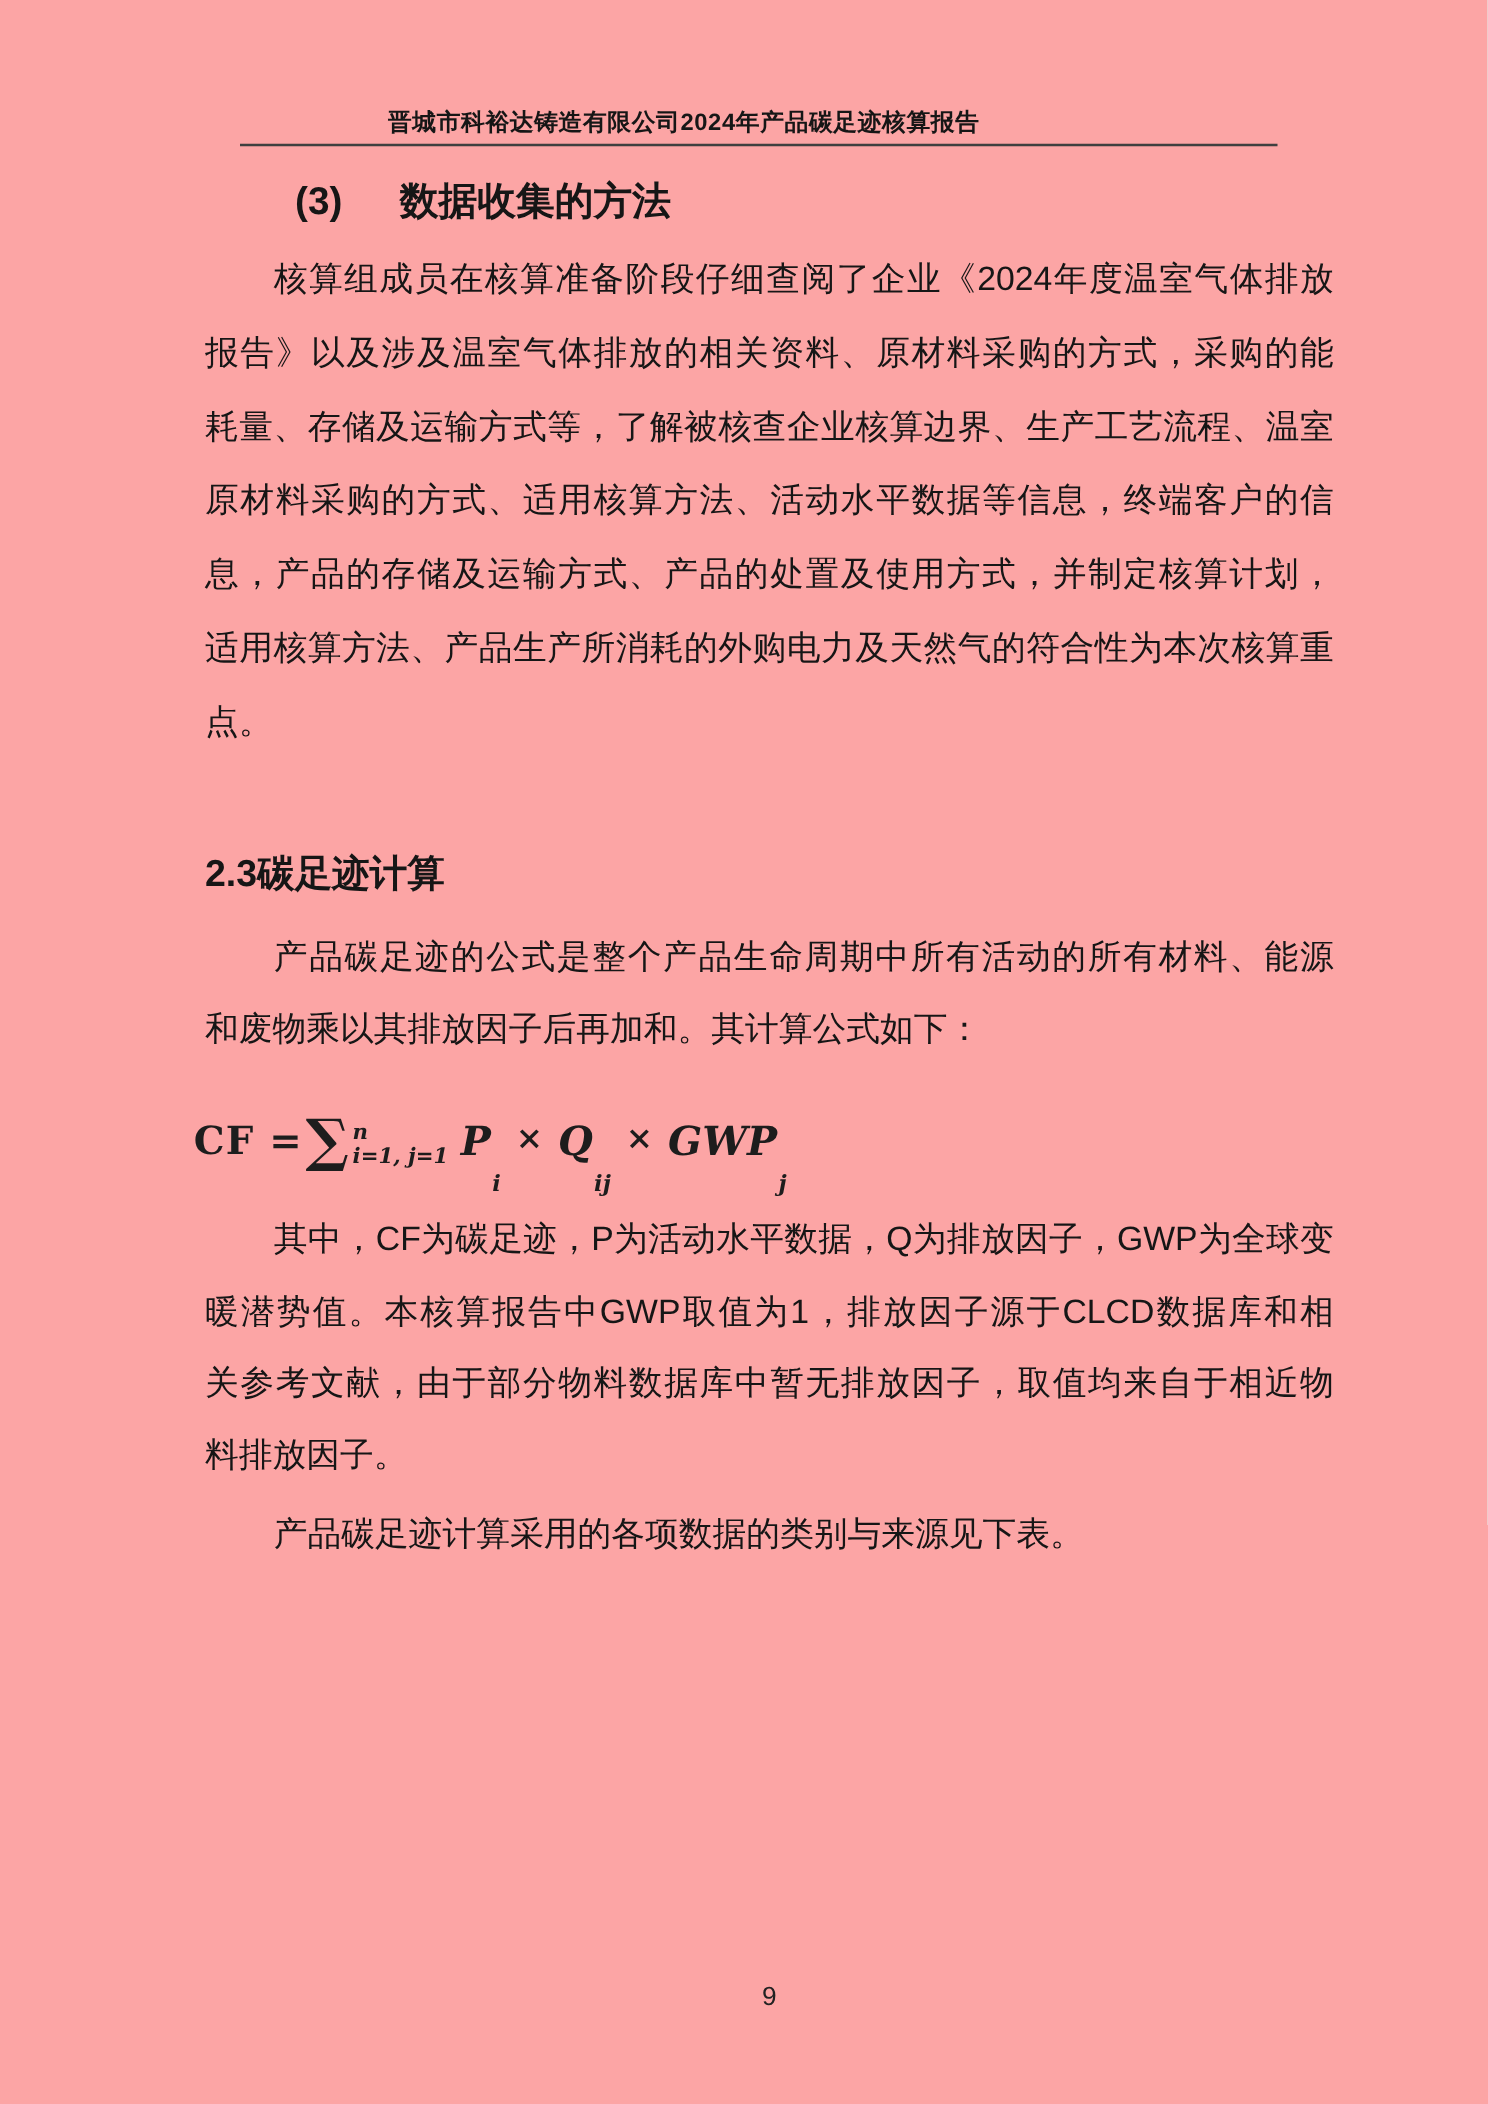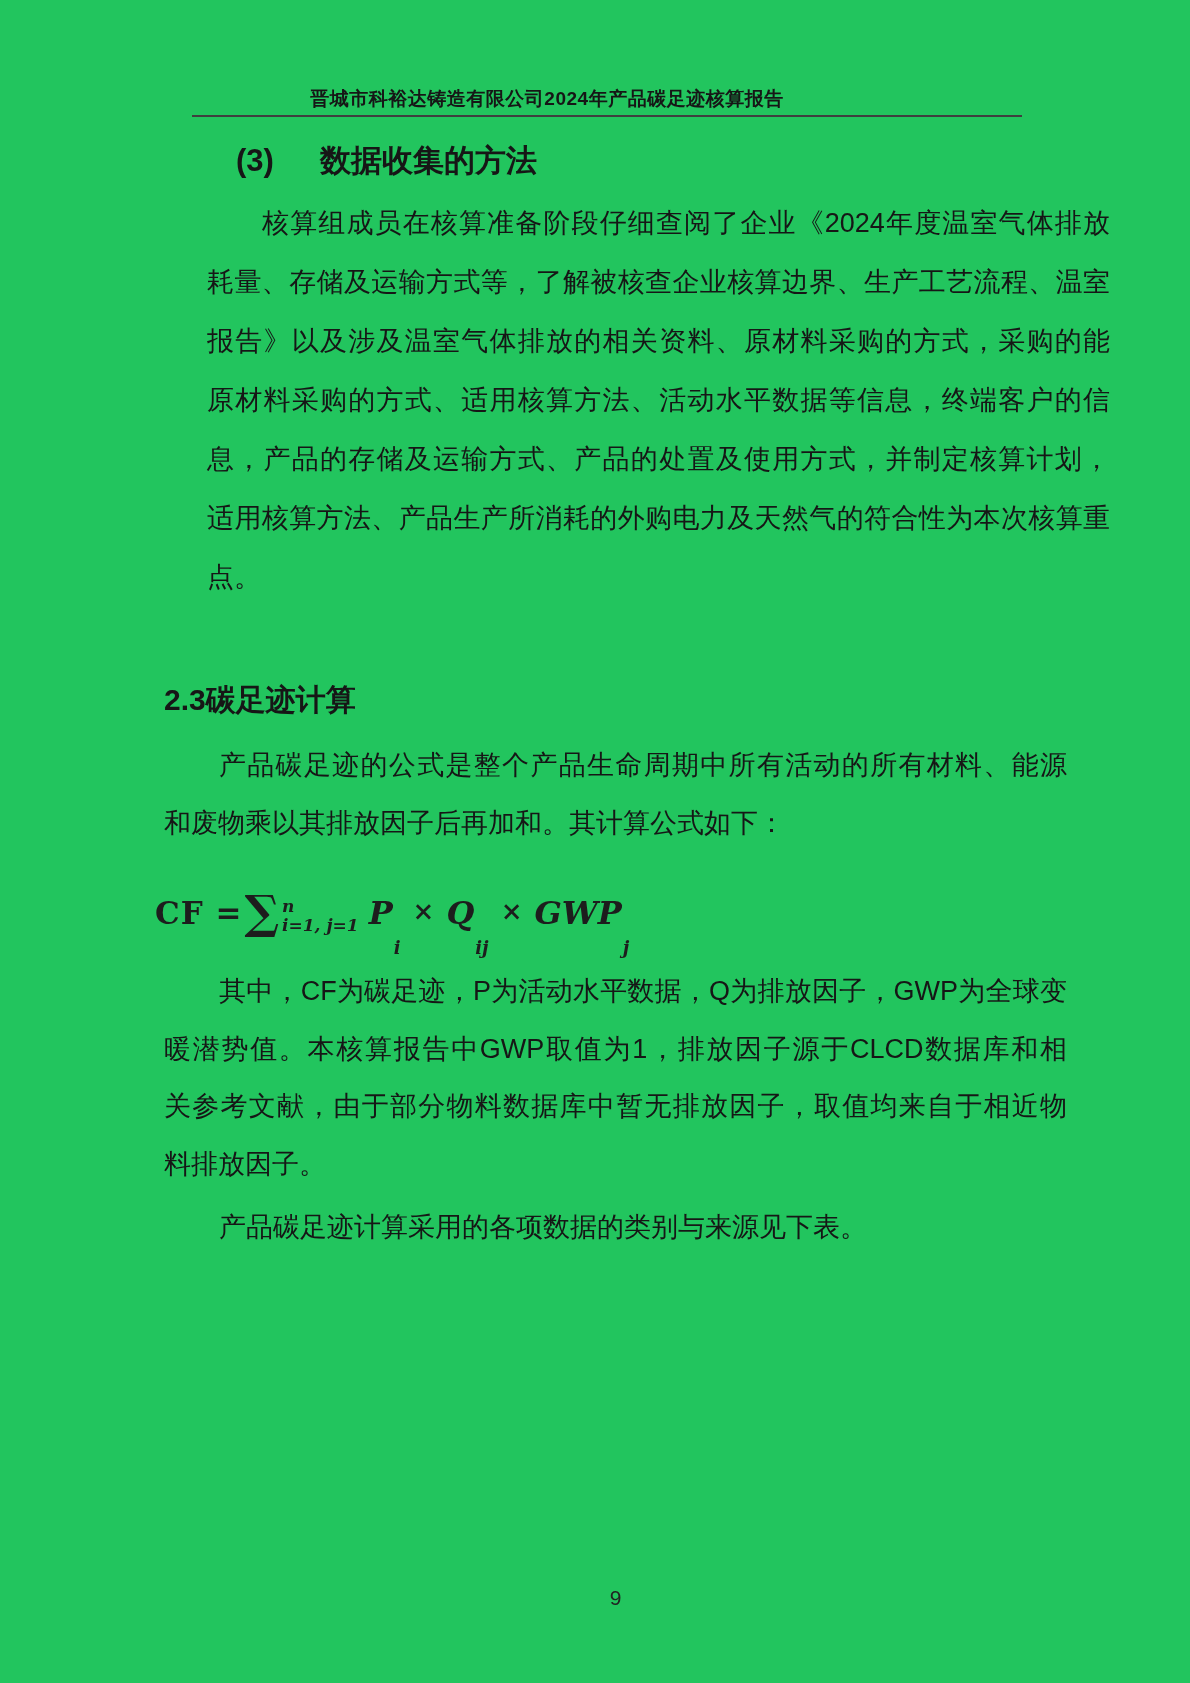--- a/index.html
+++ b/index.html
@@ -1,21 +1,21 @@
 <!DOCTYPE html>
 <html lang="zh"><head>
 <meta charset="utf-8">
 <style>
   html, body { margin: 0; padding: 0; background: #e8e8e8; }
   .page {
     position: relative;
     width: 1190px;
     height: 1683px;
     margin: 0 auto;
-    background: #22c55e;
+    background: #fca5a5;
     color: #161616;
     font-family: "Liberation Sans", sans-serif;
     overflow: hidden;
   }
 
   
   .header-title {
     position: absolute;
     top: 86px; left: 192px; width: 830px;
     box-sizing: border-box;
@@ -62,21 +62,21 @@
     text-align: justify;
     text-align-last: justify;
     word-break: keep-all;
     white-space: nowrap;
     overflow: visible;
   }
   .para.tight .line { line-height: 57.5px; }
   .line.first { text-indent: 55px; }
   .line.last { text-align-last: left; white-space: normal; }
 
-  #para1 { top: 194px; margin-left: 43px; }
+  #para1 { top: 194px; }
   #para2 { top: 737px; }
   #para3 { top: 963px; }
   #para4 { top: 1199px; }
 
   
   .formula {
     position: absolute;
     top: 878px; left: 164px; width: 903px; height: 70px;
     display: flex;
     align-items: center;
@@ -120,22 +120,22 @@
   <div class="header-title">晋城市科裕达铸造有限公司2024年产品碳足迹核算报告</div>
   <div class="header-rule"></div>
 
   <div class="sec3">
     <span>(3)</span>
     <span>数据收集的方法</span>
   </div>
 
   <div class="para" id="para1">
     <div class="line first">核算组成员在核算准备阶段仔细查阅了企业《2024年度温室气体排放</div>
+    <div class="line">报告》以及涉及温室气体排放的相关资料、原材料采购的方式，采购的能</div>
     <div class="line">耗量、存储及运输方式等，了解被核查企业核算边界、生产工艺流程、温室</div>
-    <div class="line">报告》以及涉及温室气体排放的相关资料、原材料采购的方式，采购的能</div>
     <div class="line">原材料采购的方式、适用核算方法、活动水平数据等信息，终端客户的信</div>
     <div class="line">息，产品的存储及运输方式、产品的处置及使用方式，并制定核算计划，</div>
     <div class="line">适用核算方法、产品生产所消耗的外购电力及天然气的符合性为本次核算重</div>
     <div class="line last">点。</div>
   </div>
 
   <div class="h23">2.3碳足迹计算</div>
 
   <div class="para tight" id="para2">
     <div class="line first">产品碳足迹的公式是整个产品生命周期中所有活动的所有材料、能源</div>

